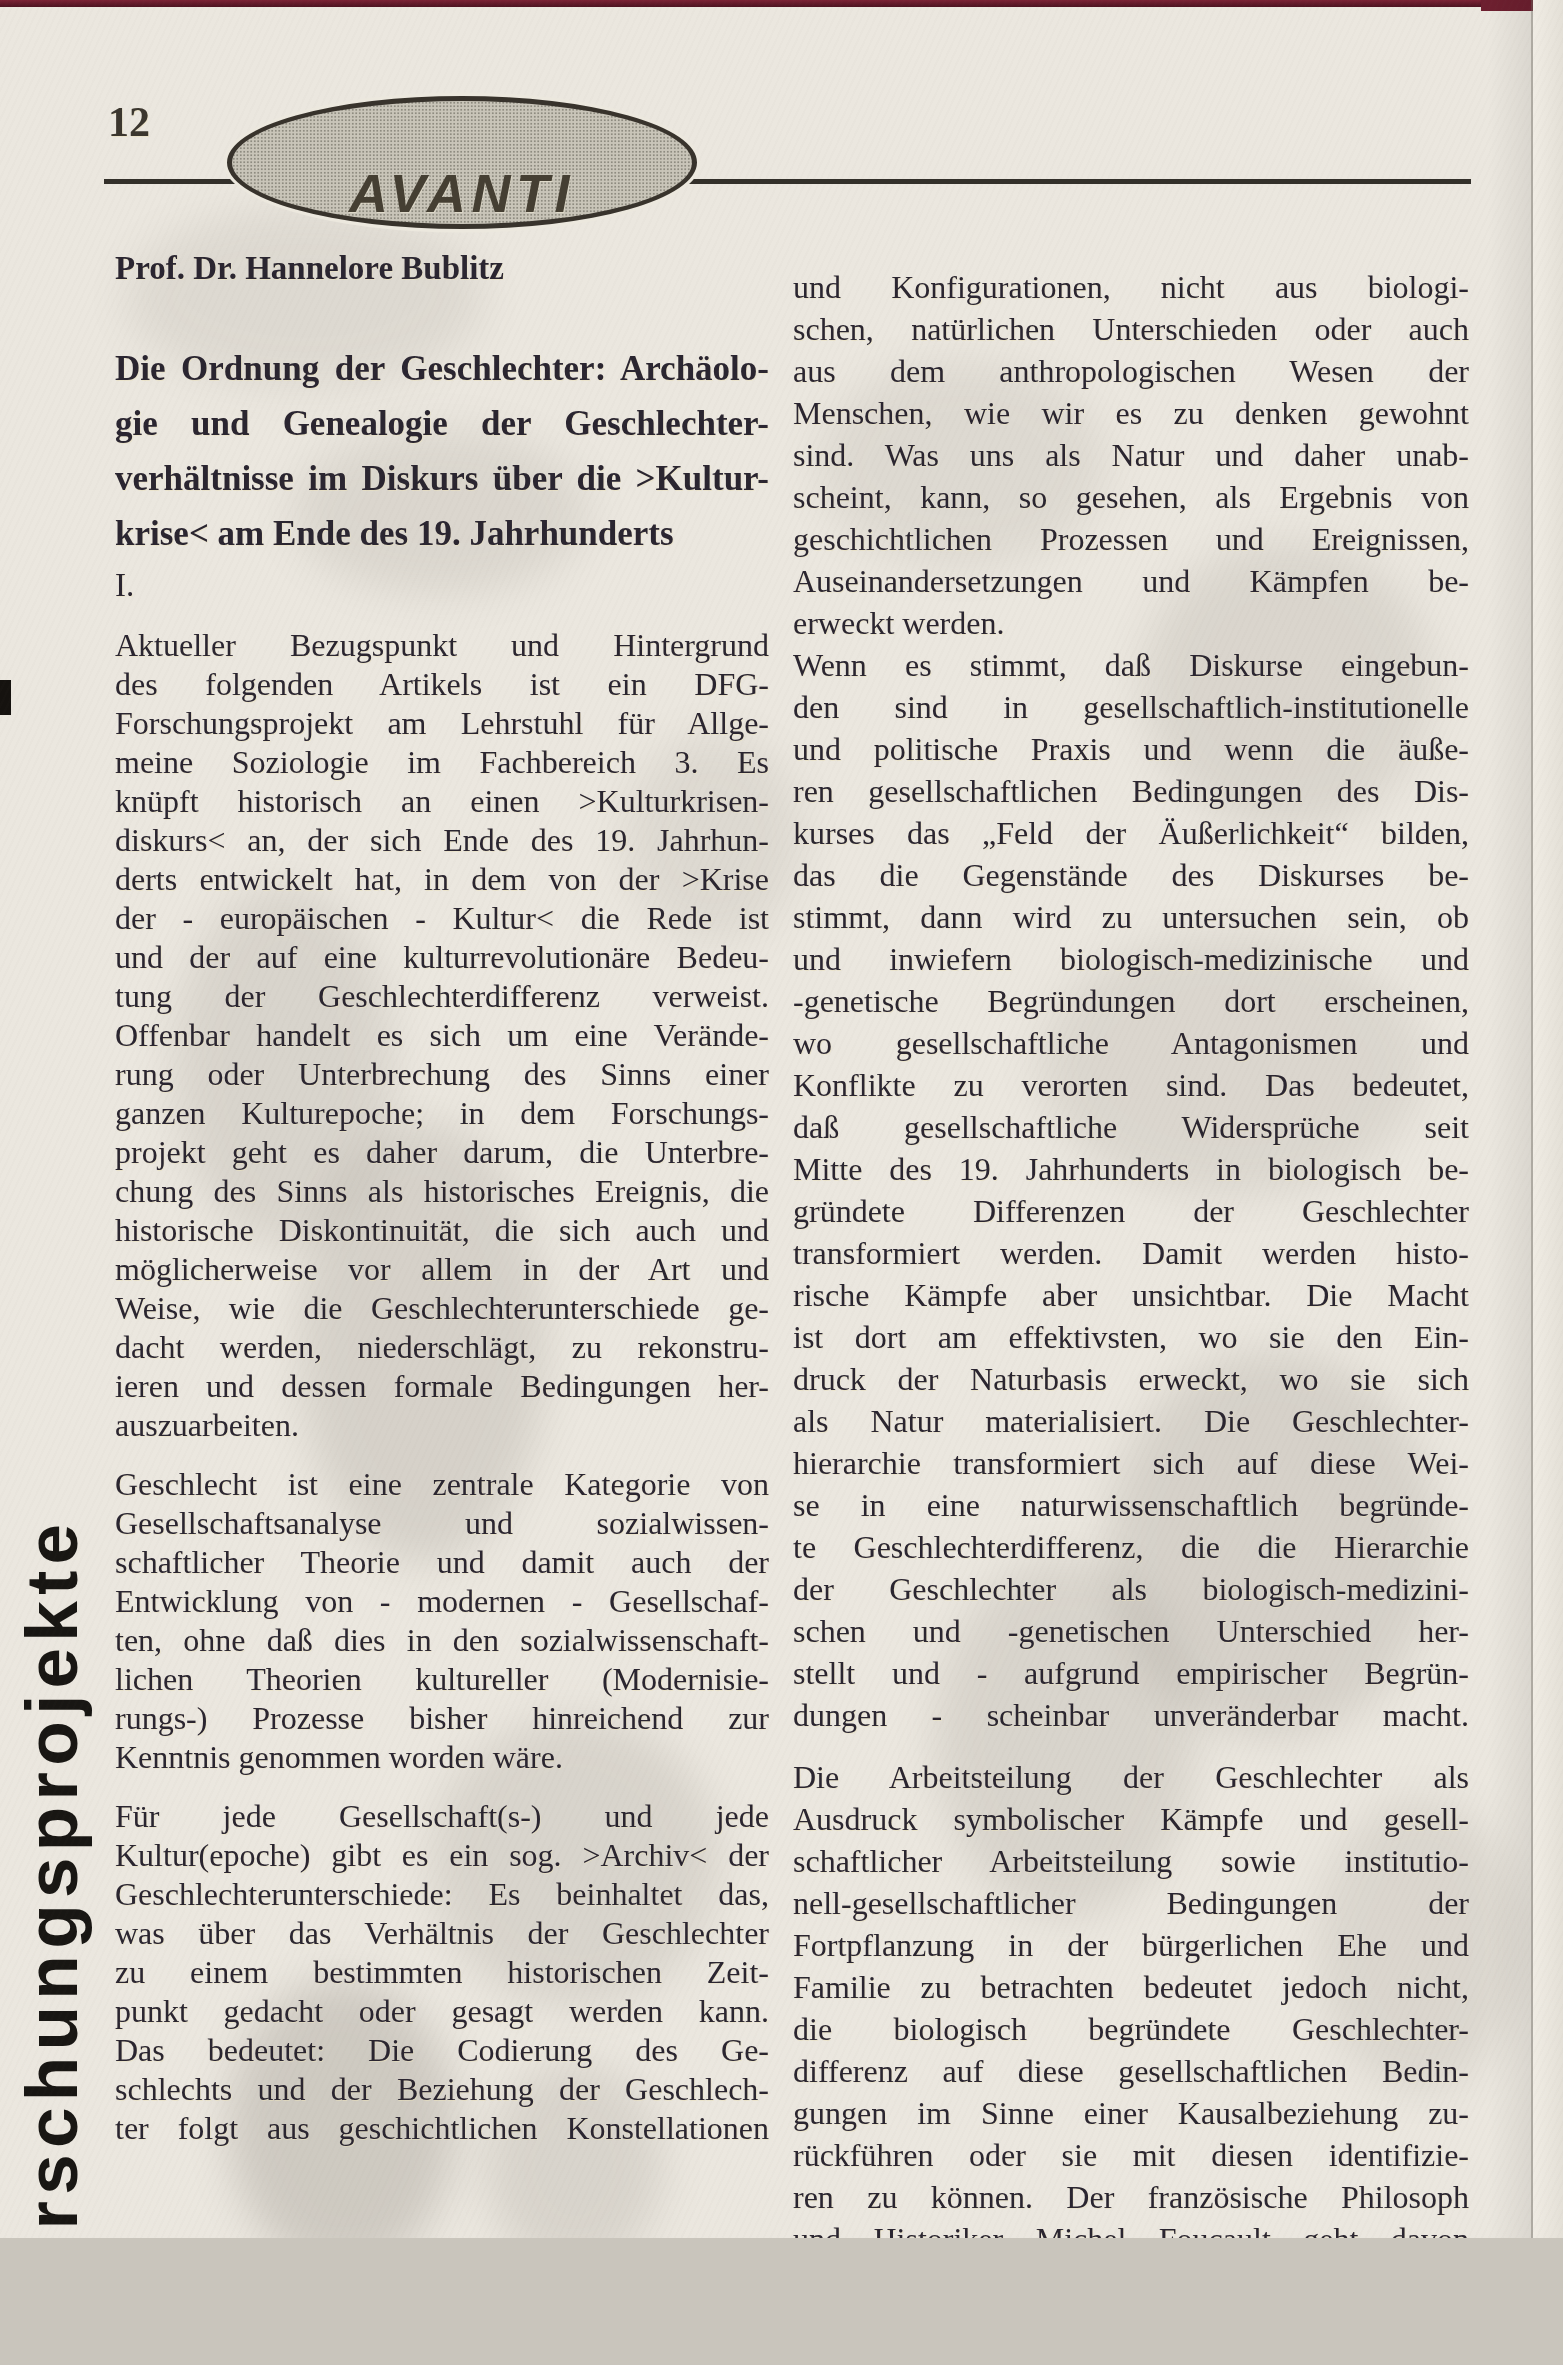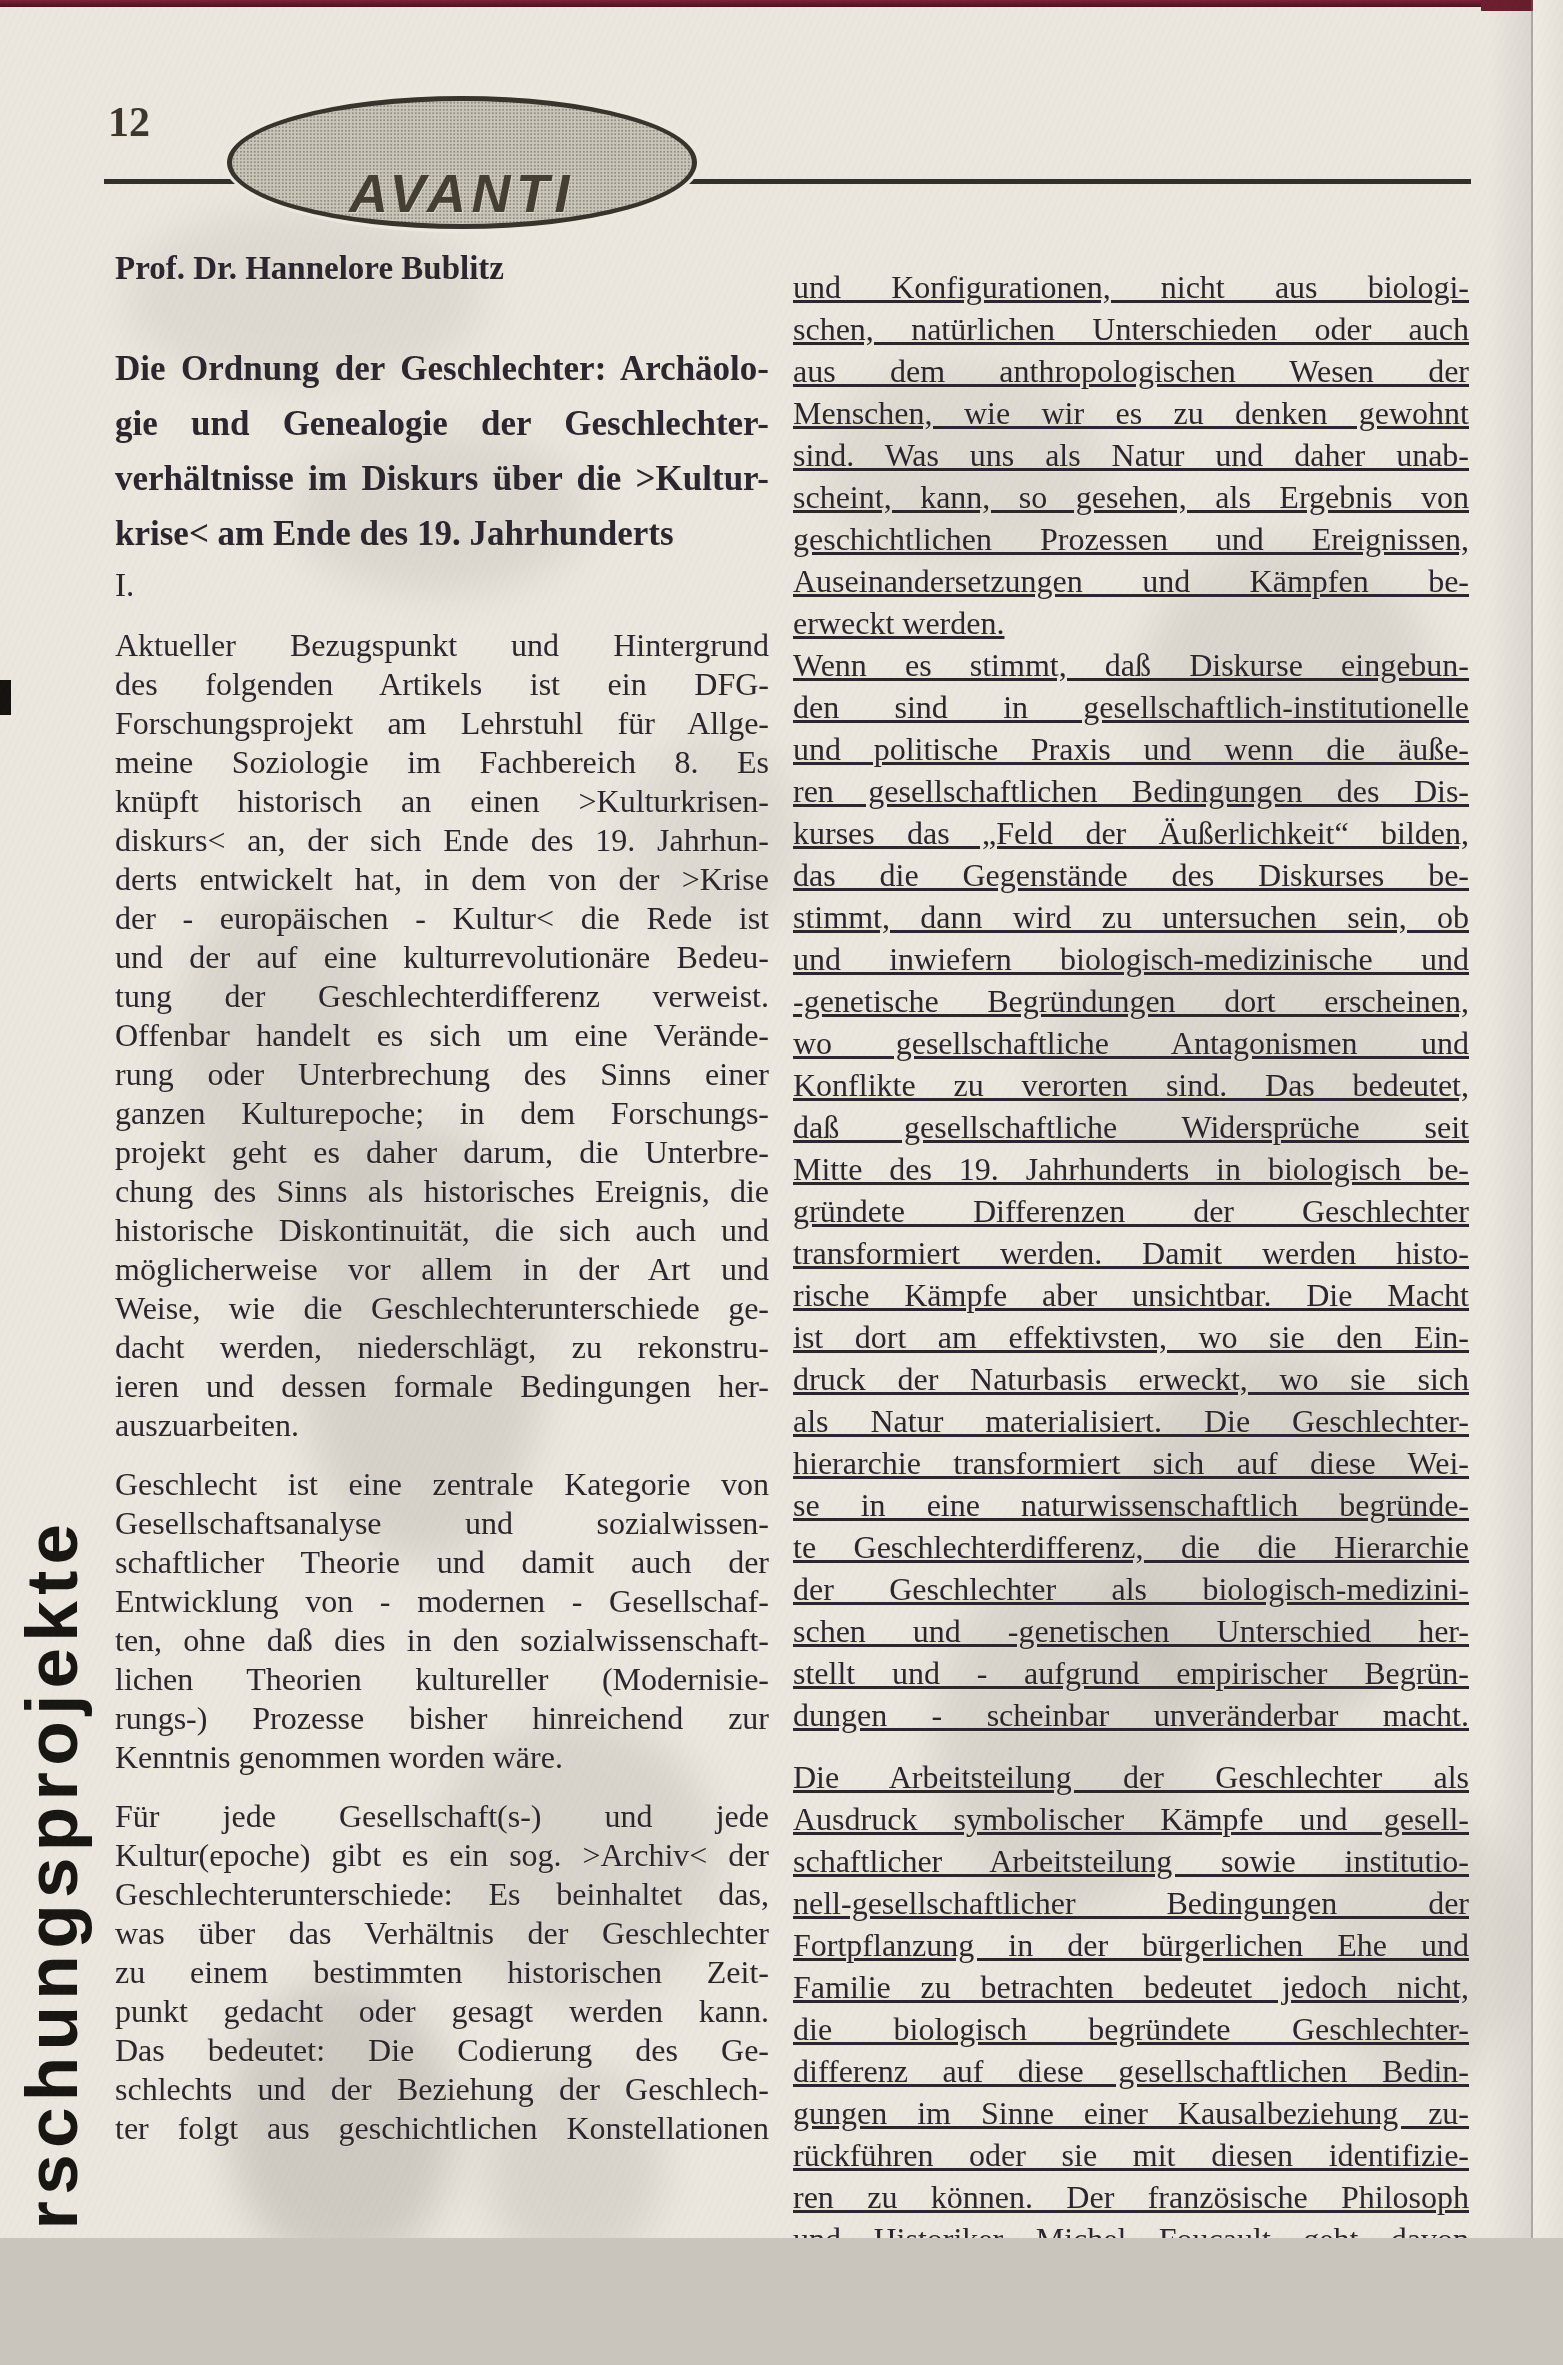--- a/index.html
+++ b/index.html
@@ -95,21 +95,21 @@
     font-size:32px;
     text-shadow:0.7px 0.7px 0 rgba(235,225,190,0.55);
   }
   .col-left{left:115px;top:626px;width:654px;}
   .col-right{left:793px;top:266px;width:676px;}
   .paragraph.gap{margin-top:20px;}
   .line{
     text-align:justify;text-align-last:justify;text-justify:inter-word;
     height:39px;line-height:39px;overflow:hidden;white-space:normal;
   }
-  .col-right .line{height:42px;line-height:42px;text-decoration:underline;}
+  .col-right .line{height:42px;line-height:42px;}
   .line.last{text-align-last:left;}
 </style>
 </head>
 <body>
 
 <div class="page">
 
   <div class="top-bar"></div>
   <div class="corner-maroon-a"></div>
   <div class="corner-maroon-b"></div>
@@ -144,21 +144,21 @@
     <div class="title-line">verhältnisse im Diskurs über die &gt;Kultur-</div>
     <div class="title-line last">krise&lt; am Ende des 19. Jahrhunderts</div>
   </div>
   <div class="section-marker">I.</div>
 
   <div class="col col-left">
       <div class="paragraph">
         <div class="line">Aktueller Bezugspunkt und Hintergrund</div>
         <div class="line">des folgenden Artikels ist ein DFG-</div>
         <div class="line">Forschungsprojekt am Lehrstuhl für Allge-</div>
-        <div class="line">meine Soziologie im Fachbereich 8. Es</div>
+        <div class="line">meine Soziologie im Fachbereich 3. Es</div>
         <div class="line">knüpft historisch an einen &gt;Kulturkrisen-</div>
         <div class="line">diskurs&lt; an, der sich Ende des 19. Jahrhun-</div>
         <div class="line">derts entwickelt hat, in dem von der &gt;Krise</div>
         <div class="line">der - europäischen - Kultur&lt; die Rede ist</div>
         <div class="line">und der auf eine kulturrevolutionäre Bedeu-</div>
         <div class="line">tung der Geschlechterdifferenz verweist.</div>
         <div class="line">Offenbar handelt es sich um eine Verände-</div>
         <div class="line">rung oder Unterbrechung des Sinns einer</div>
         <div class="line">ganzen Kulturepoche; in dem Forschungs-</div>
         <div class="line">projekt geht es daher darum, die Unterbre-</div>

